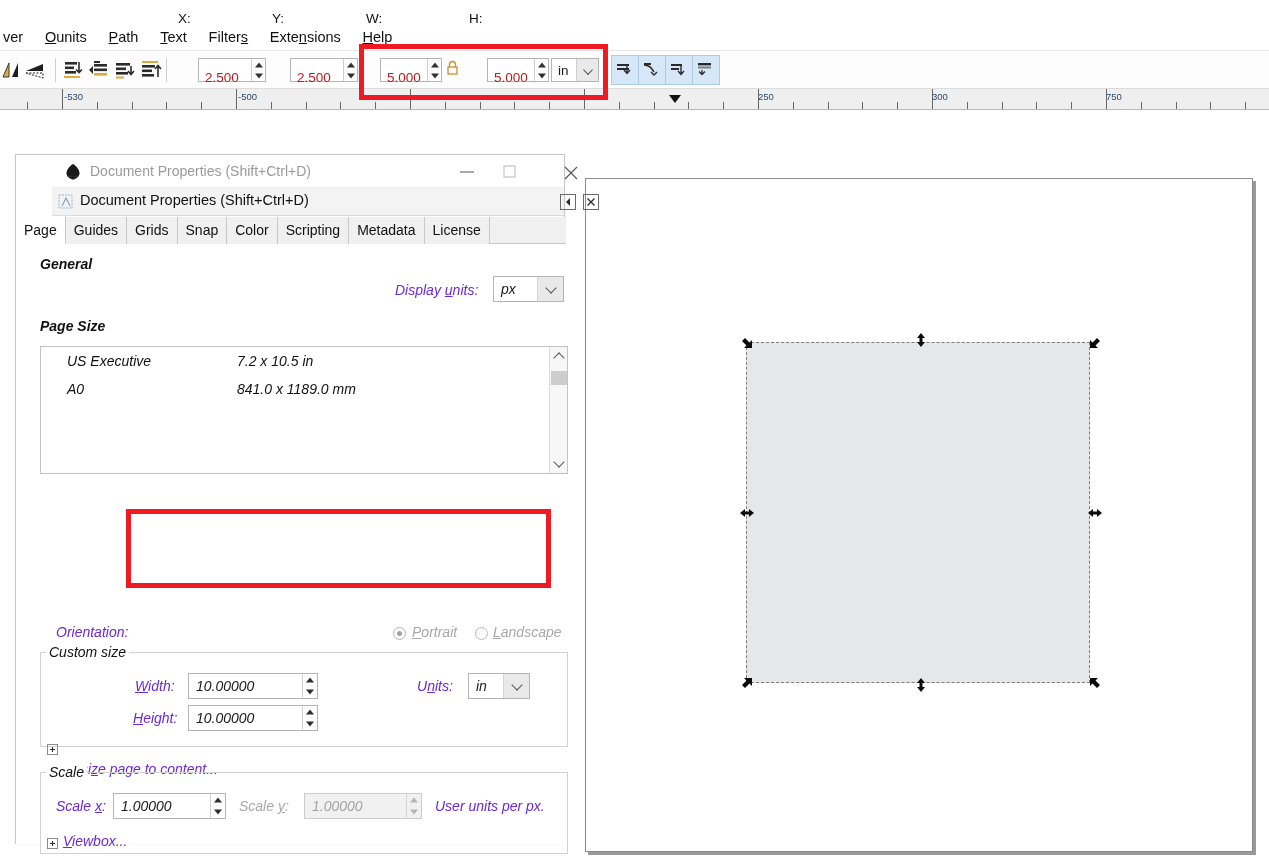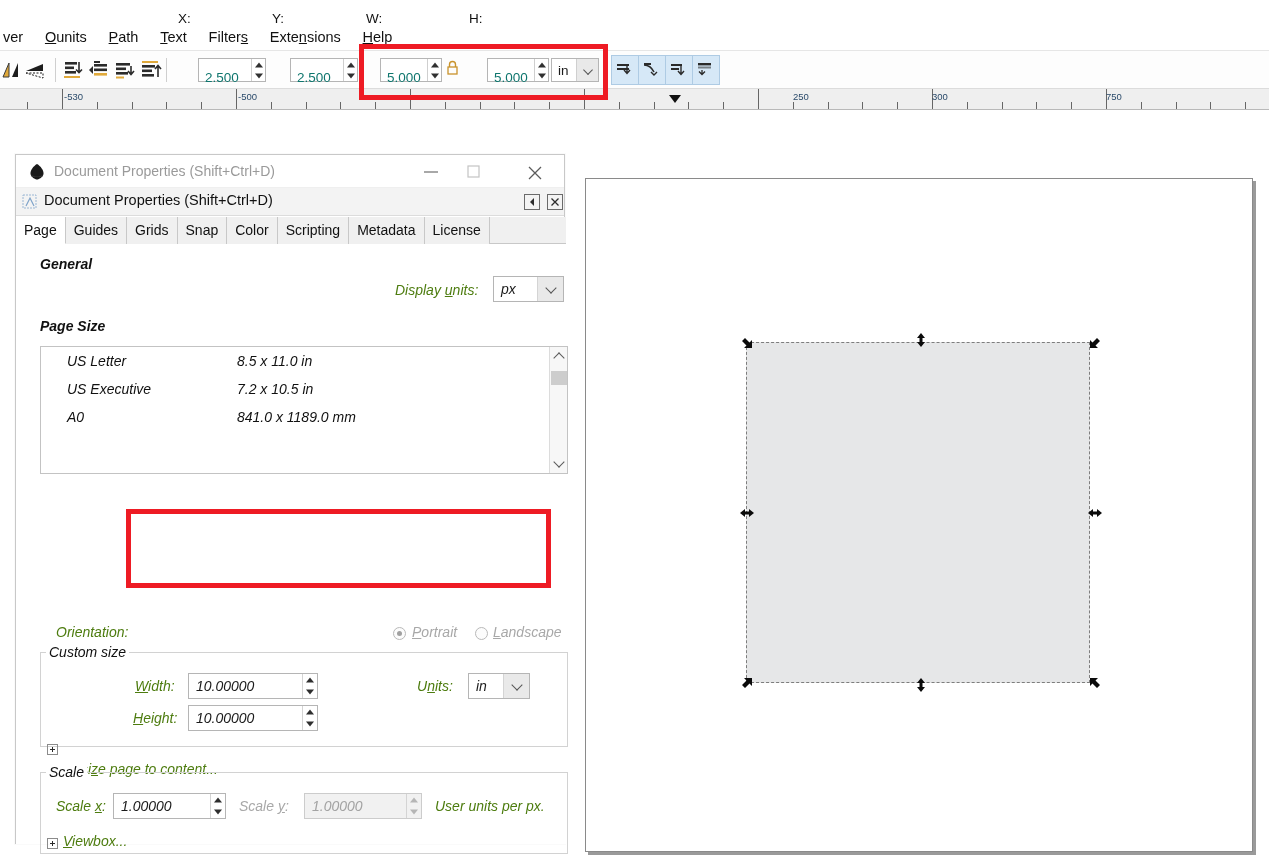--- a/index.html
+++ b/index.html
@@ -47,21 +47,21 @@
   }
   .fld-label {
     position: absolute; top: 11px; font-size: 13.5px; color: #111;
   }
   .spin {
     position: absolute; top: 58px; height: 24px;
     border: 1px solid #b5b5b5; background: #ffffff;
     display: flex; align-items: center;
   }
   .spin .val {
-    flex: 1; padding-left: 6px; font-size: 13.5px; color: #0f766e;
+    flex: 1; padding-left: 6px; font-size: 13.5px; color: #b91c1c;
     line-height: 22px; white-space: nowrap; overflow: hidden; margin-top: 16px;
   }
   .spin .arrows {
     width: 14px; height: 22px; border-left: 1px solid #cfcfcf;
     display: flex; flex-direction: column; background: #fff;
   }
   .spin .arrows i {
     flex: 1; position: relative;
   }
   .spin .arrows i::after {
@@ -126,20 +126,21 @@
     position: absolute; background: #e6e7e8;
     border: 1px dashed #7d7d7d;
   }
   .handle { position: absolute; width: 16px; height: 16px; }
 
   
   .dialog {
     position: absolute; left: 15px; top: 154px; width: 550px; height: 690px;
     background: #ffffff; border: 1px solid #c8c8c8;
     box-shadow: 0 0 0 1px rgba(0,0,0,0.02);
+    padding-left: 36px;
   }
   .dlg-titlebar {
     position: relative; height: 33px; background: #ffffff;
     border-bottom: 1px solid #efefef;
   }
   .dlg-title-text {
     position: absolute; left: 38px; top: 8px;
     font-size: 14px; color: #9a9a9a;
   }
   .dlg-app-icon { position: absolute; left: 12px; top: 8px; width: 18px; height: 18px; }
@@ -171,21 +172,21 @@
   }
   .tabs-filler {
     float: left; height: 27px; background: #f0f0f0;
   }
 
   .panel { position: absolute; left: 0; top: 89px; width: 550px; height: 600px; background: #ffffff; font-style: italic; }
 
   .sec-head {
     position: absolute; font-weight: bold; font-size: 14px; color: #111;
   }
-  .lbl { position: absolute; font-size: 14px; color: #4d7c0f; }
+  .lbl { position: absolute; font-size: 14px; color: #6d28d9; }
   .lbl.dim { color: #a8a8a8; }
   .lbl u { text-decoration: underline; }
 
   .listbox {
     position: absolute; left: 24px; top: 220px; width: 528px; height: 128px;
     border: 1px solid #c3c3c3; background: #ffffff; overflow: hidden;
   }
   .lrow { position: relative; height: 28px; line-height: 28px; font-size: 14px; color: #111; }
   .lrow .c1 { position: absolute; left: 26px; }
   .lrow .c2 { position: absolute; left: 196px; }
@@ -453,21 +454,21 @@
         <div class="tick" style="left: 1036px; height: 7px;"></div>
         <div class="tick" style="left: 1071px; height: 7px;"></div>
         <div class="tick" style="left: 1106px; height: 20px;"></div>
         <div class="tick" style="left: 1141px; height: 7px;"></div>
         <div class="tick" style="left: 1176px; height: 7px;"></div>
         <div class="tick" style="left: 1210px; height: 7px;"></div>
         <div class="tick" style="left: 1245px; height: 7px;"></div>
       </div>
     <div class="lbl" style="left:64px">-530</div>
     <div class="lbl" style="left:238px">-500</div>
-    <div class="lbl" style="left:793px">250</div>
+    <div class="lbl" style="left:758px">250</div>
     <div class="lbl" style="left:932px">300</div>
     <div class="lbl" style="left:1106px">750</div>
     <div class="marker" style="left:669px"></div>
   </div>
 
   <div class="canvas-area">
     <div class="page">
       <div class="sel-rect" style="left:160px; top:163px; width:344px; height:341px"></div>
 
       <div class="handle" style="left:153px; top:156px">
@@ -580,24 +581,20 @@
 
       <div class="lbl" style="left:379px; top:38px">Display <u>u</u>nits:</div>
       <div class="combo2" style="left:477px; top:32px; width:71px">
         <span class="v">px</span>
         <span class="a"></span>
       </div>
 
       <div class="sec-head" style="left:24px; top:74px">Page Size</div>
 
       <div class="listbox" style="top:102px">
-        <div class="lrow">
-          <span class="c1">US Letter</span>
-          <span class="c2">8.5 x 11.0 in</span>
-        </div>
         <div class="lrow">
           <span class="c1">US Executive</span>
           <span class="c2">7.2 x 10.5 in</span>
         </div>
         <div class="lrow">
           <span class="c1">A0</span>
           <span class="c2">841.0 x 1189.0 mm</span>
         </div>
         <div class="sbar">
           <div class="ar up" style="top:0"></div>

